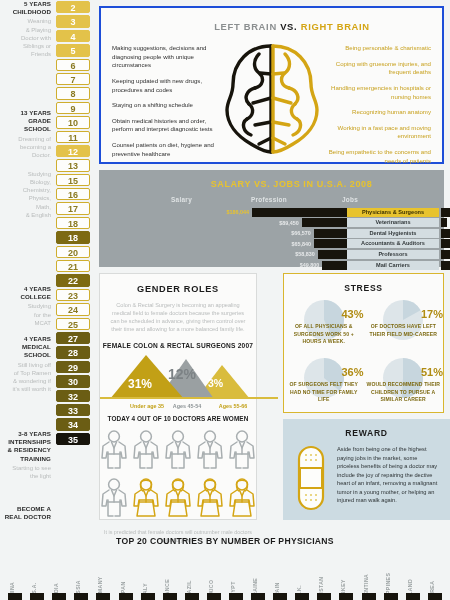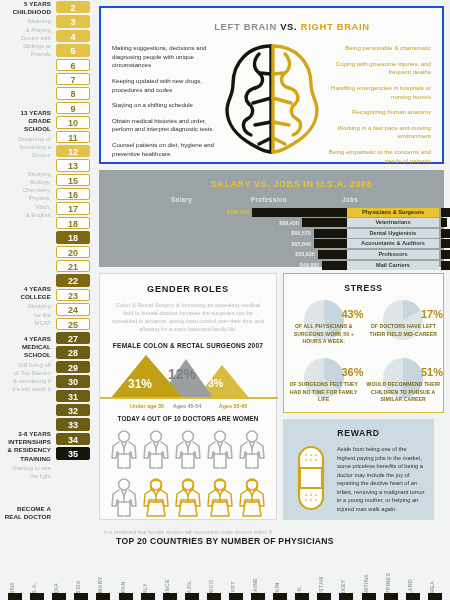--- a/index.html
+++ b/index.html
@@ -107,21 +107,21 @@
     background: #17140c;
   }
   .sal-jobs {
     position: absolute; font-size: 5.4px; line-height: 10px;
     color: #e7e9ea; font-weight: bold; white-space: nowrap;
   }
   .sal-jobs.top { color: #e8c32e; }
 
   
   #gender-panel {
-    left: 99px; top: 273px; width: 178px; height: 247px;
+    left: 99px; top: 273px; width: 158px; height: 247px;
     background: #fbfbfa; border: 1px solid #d9dbda;
   }
   #gender-title { margin-top: 10px; color: #1b1b1b; font-size: 9.2px; }
   #gender-desc {
     margin: 7px 10px 0; font-size: 5.6px; line-height: 1.45;
     color: #b9bcbc; text-align: center;
   }
   #gender-sub {
     margin-top: 9px; text-align: center; font-size: 6.6px;
     font-weight: bold; color: #1b1b1b; letter-spacing: .2px;
@@ -163,21 +163,21 @@
     font-size: 11px; font-weight: bold; color: #b08c13;
   }
   .stress-txt {
     position: absolute; left: 2px; right: 2px; top: 24px; text-align: center;
     font-size: 5.1px; font-weight: bold; color: #7d6a12; line-height: 1.5;
     letter-spacing: .1px;
   }
 
   
   #reward-panel {
-    left: 283px; top: 419px; width: 151px; height: 101px;
+    left: 283px; top: 419px; width: 167px; height: 101px;
     background: #ccdbe2;
   }
   #reward-title { margin-top: 9px; color: #1b1b1b; font-size: 8.6px; }
   #reward-text {
     position: absolute; left: 54px; right: 9px; top: 26px;
     font-size: 5.7px; line-height: 1.5; color: #2d3335;
   }
   #bandaid { position: absolute; left: 14px; top: 26px; }
 
   
@@ -285,23 +285,20 @@
         <div class="tl-num olive">27</div>
       </div>
       <div class="tl-row">
         <div class="tl-num olive">28</div>
       </div>
       <div class="tl-row">
         <div class="tl-num olive">29</div>
       </div>
       <div class="tl-row">
         <div class="tl-num olive">30</div>
-      </div>
-      <div class="tl-row">
-        <div class="tl-num olive">31</div>
       </div>
       <div class="tl-row">
         <div class="tl-num olive">32</div>
       </div>
       <div class="tl-row">
         <div class="tl-num olive">33</div>
       </div>
       <div class="tl-row">
         <div class="tl-num olive">34</div>
       </div>

